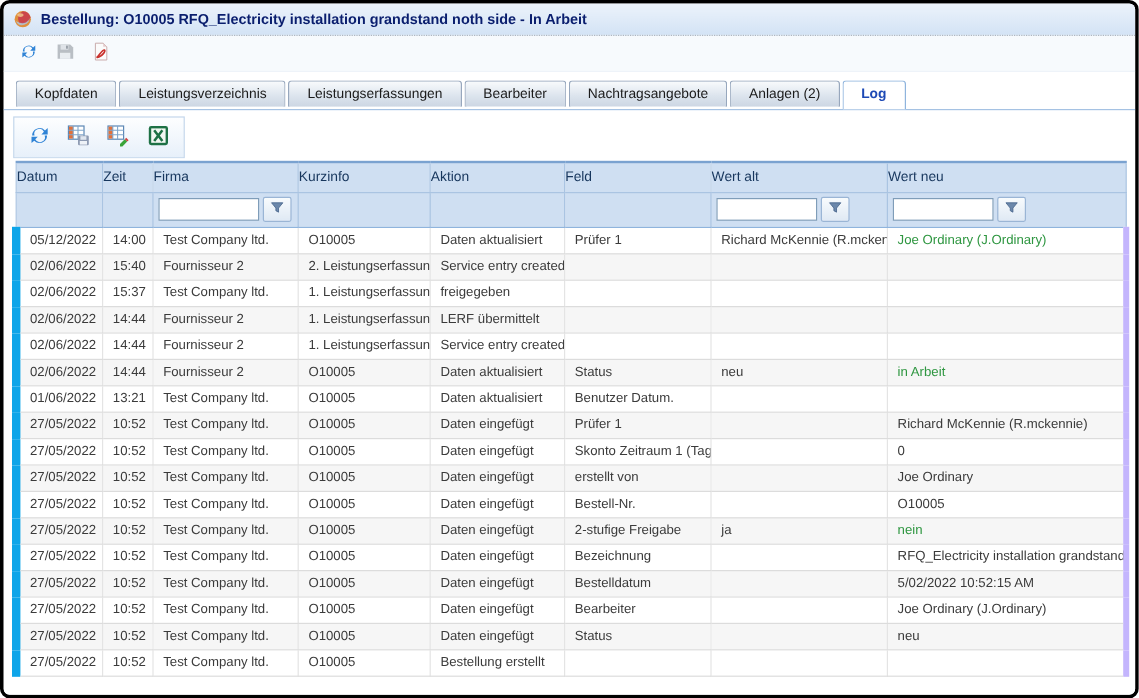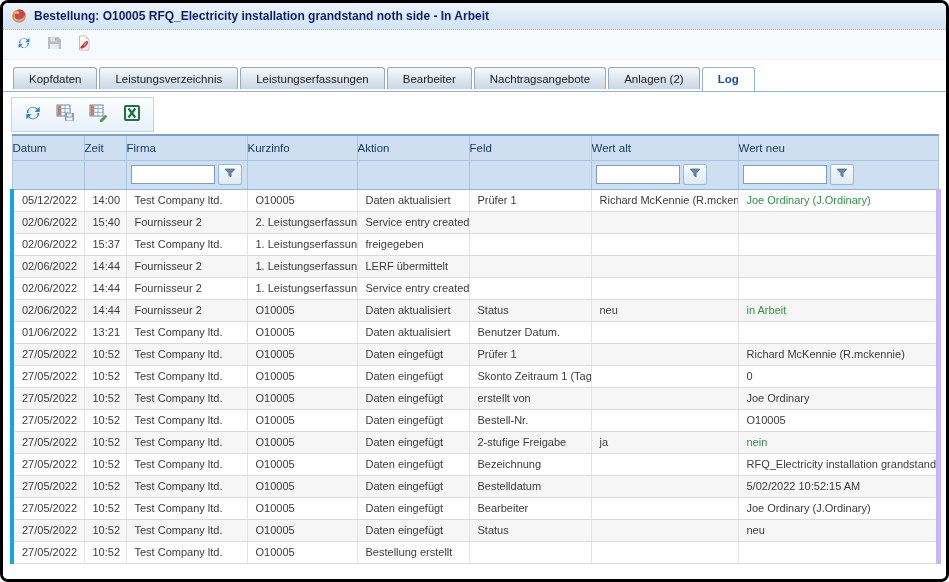--- a/index.html
+++ b/index.html
@@ -70,21 +70,21 @@
     width:24px;height:21px;display:inline-flex;align-items:center;justify-content:center;
     border:1px solid #9ab5d5;border-radius:2px;cursor:pointer;
     background:linear-gradient(#f8fbfd,#dfe9f4);padding:0;
   }
   .grid tbody td{
     height:22px;padding:3px 8px;white-space:nowrap;overflow:hidden;
     border-right:1px solid #e4e4e4;border-bottom:1px solid #dcdcdc;
     border-left:1px solid #e4e4e4;background:#fff;
   }
   .grid tbody tr:nth-child(even) td{background:#f6f6f6;}
-  .grid tbody td:first-child{border-left:4px solid #0ea5e9;}
+  .grid tbody td:first-child{border-left:7px solid #0ea5e9;}
   .grid tbody td:last-child{border-right:5px solid #c4b5fd;}
   .grid tbody td.green{color:#2e9640;}
 </style>
 </head>
 <body>
 
 <div class="window">
 
   <div class="titlebar">
     <span class="app-icon">

